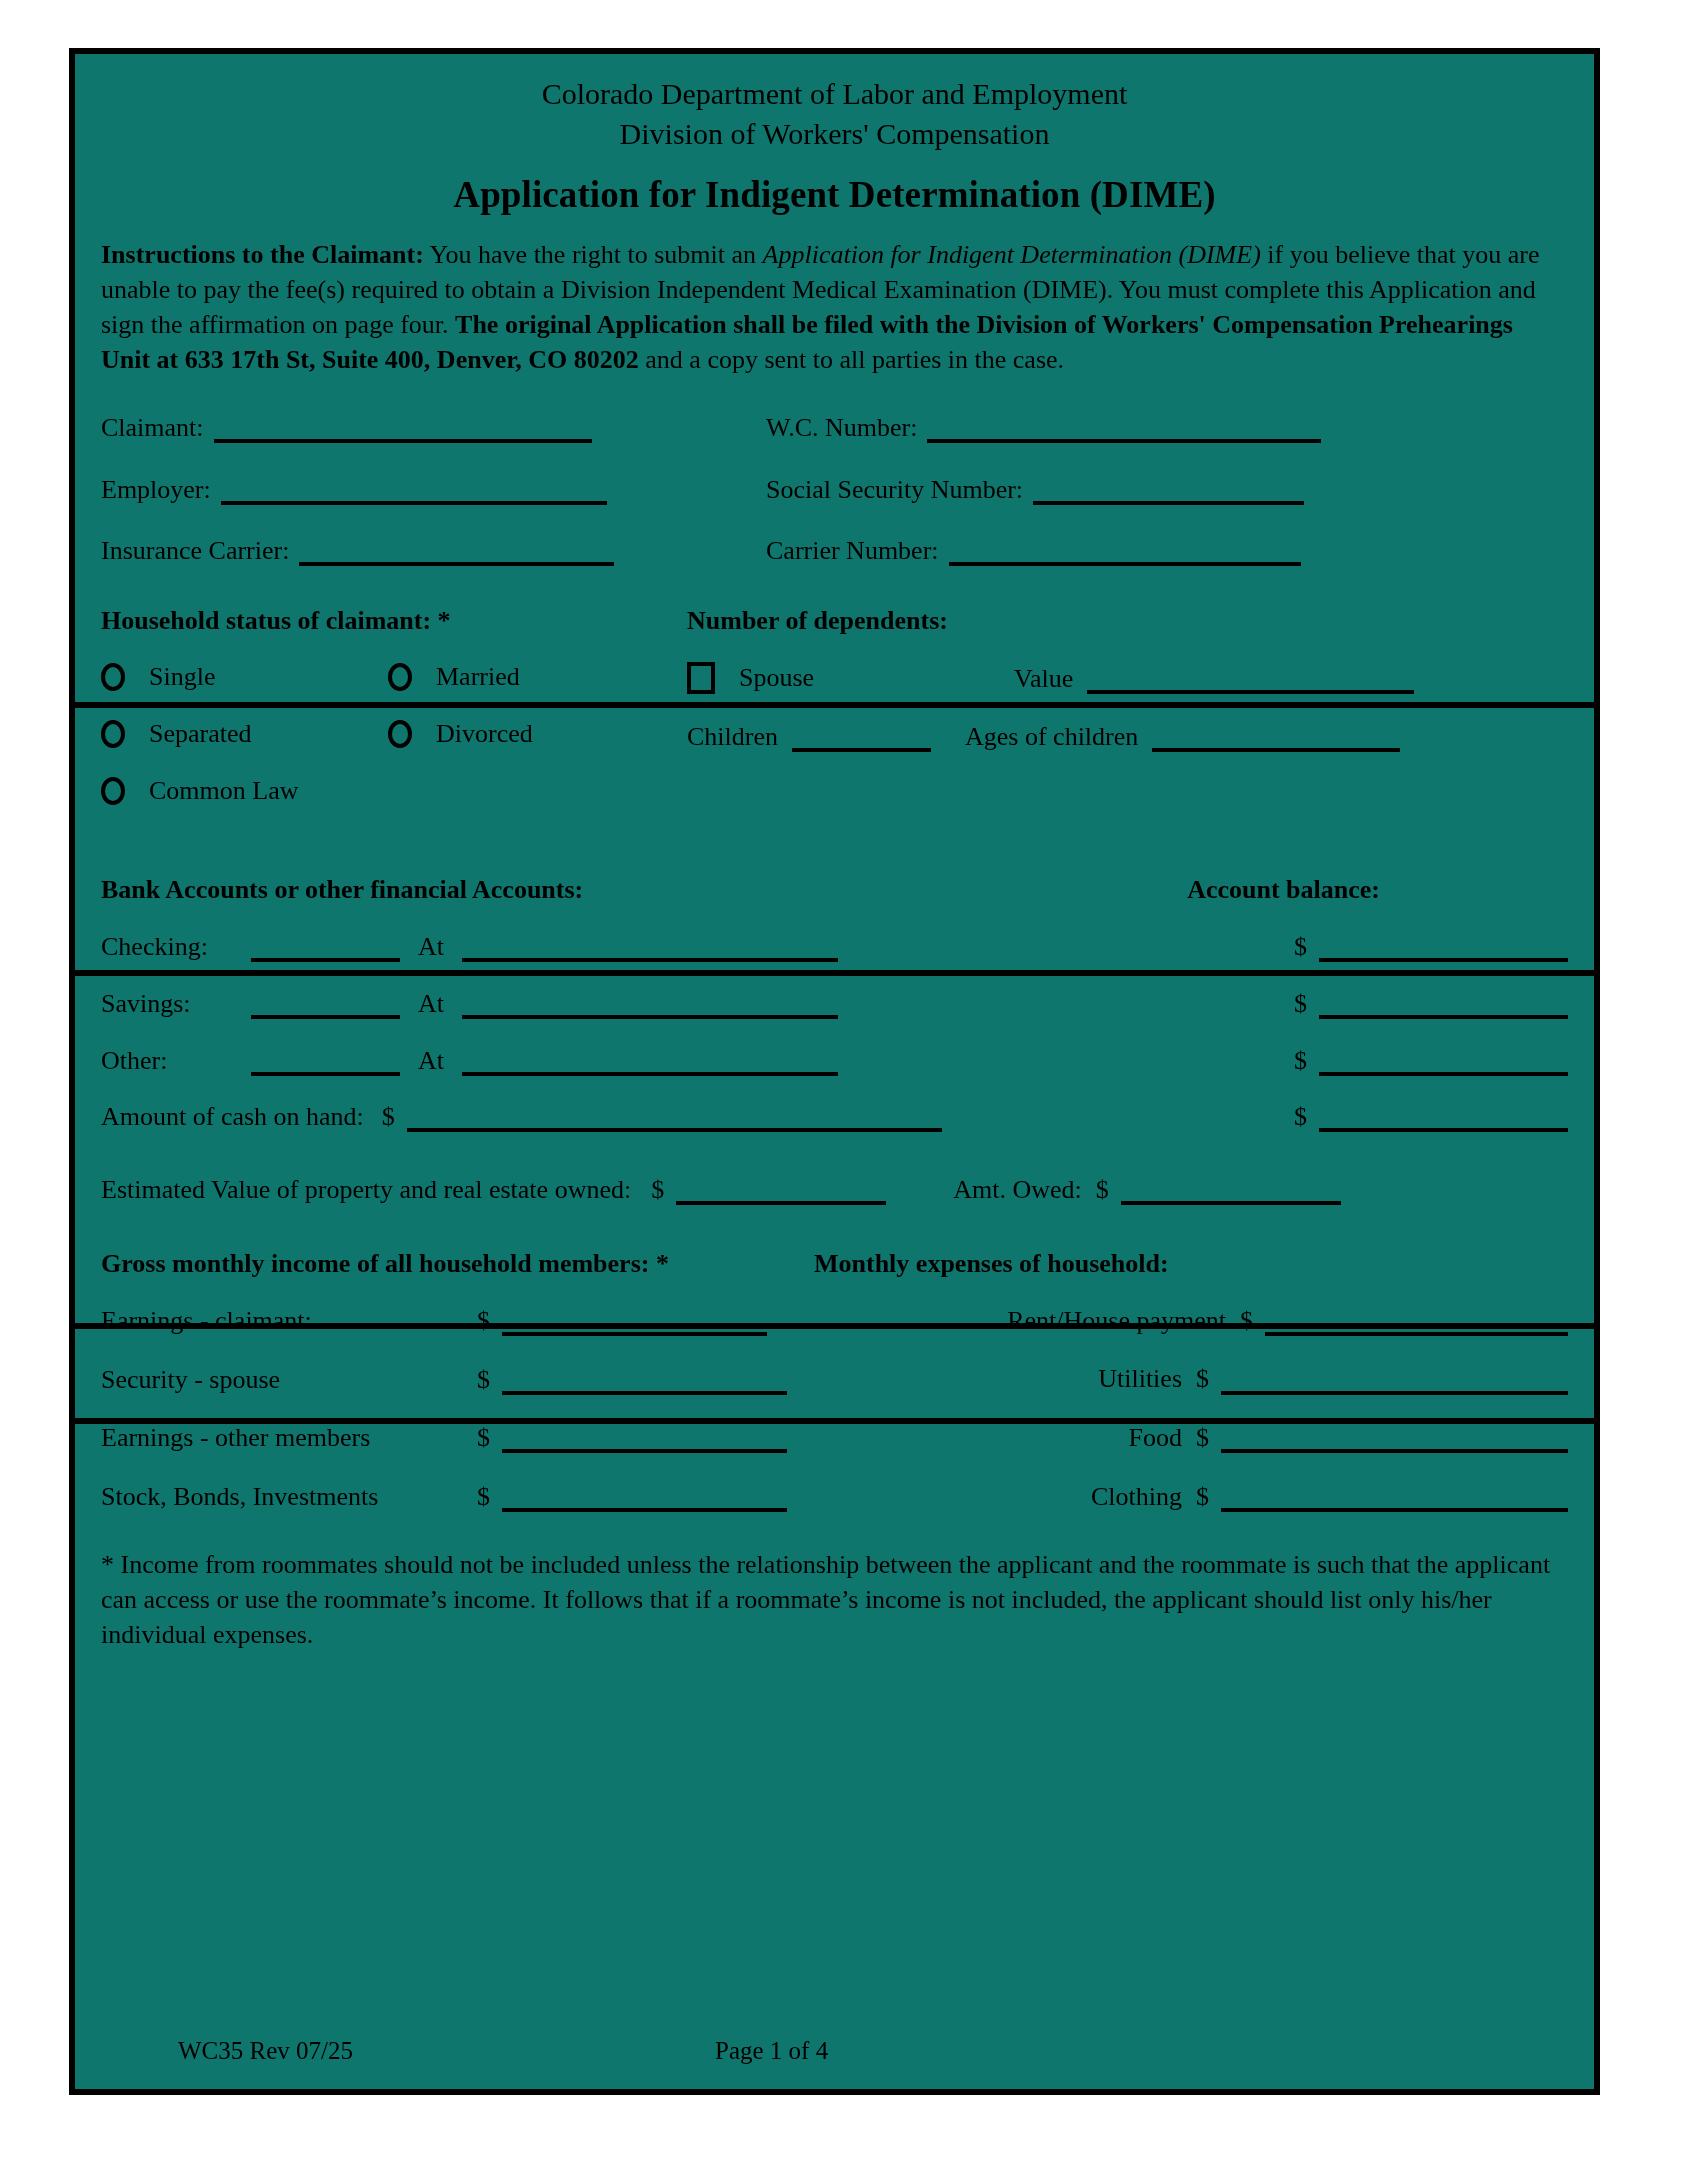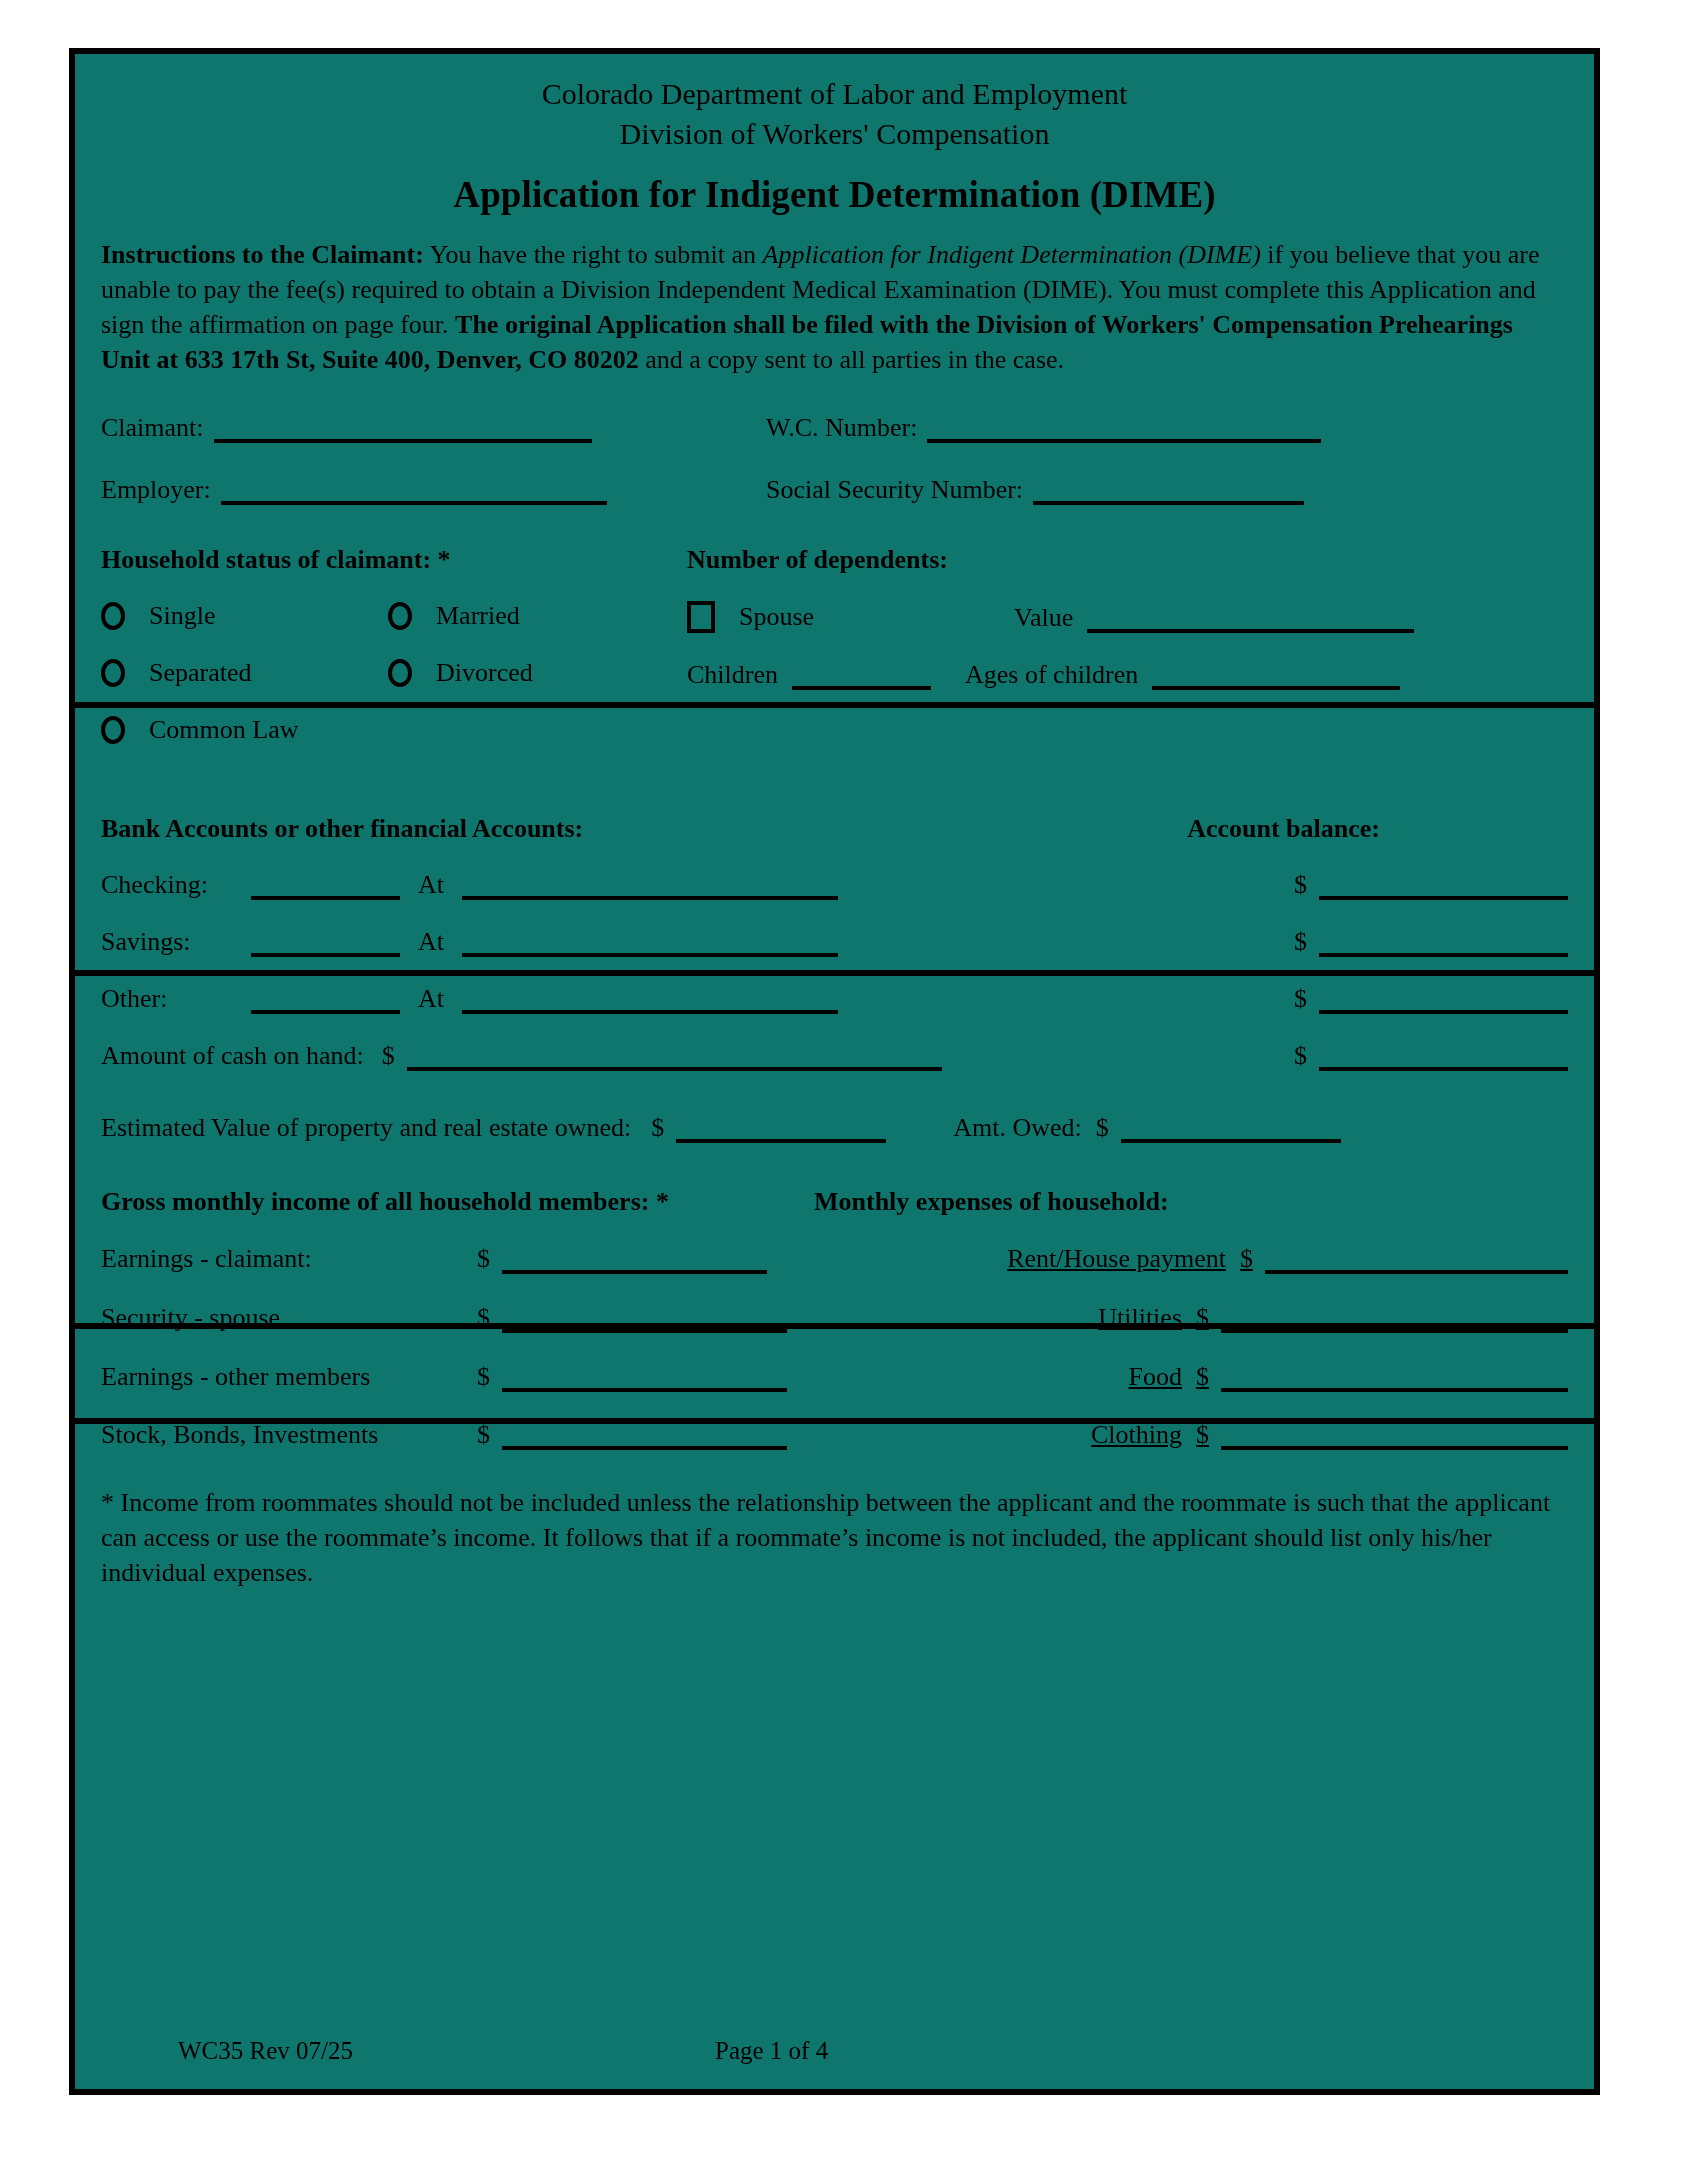--- a/index.html
+++ b/index.html
@@ -140,21 +140,21 @@
   
   .income {
     margin: 22px 26px 0 26px;
     font-size: 26px;
   }
   .inc-head { display: flex; font-weight: bold; margin-bottom: 26px; }
   .inc-head .ih1 { width: 713px; }
   .inc-row { display: flex; align-items: flex-end; margin-bottom: 28px; }
   .inc-left { width: 713px; display: flex; align-items: flex-end; }
   .inc-left .i-lbl { width: 376px; }
-  .inc-right { flex: 1; display: flex; align-items: flex-end; justify-content: flex-end; text-decoration: underline; }
+  .inc-right { flex: 1; display: flex; align-items: center; justify-content: flex-end; }
   .inc-right .e-lbl { text-align: right; margin-right: 14px; }
   .dollar { margin-right: 12px; }
 
   
   .footnote {
     margin: 36px 26px 0 26px;
     font-size: 26px;
     line-height: 1.345;
   }
 
@@ -195,20 +195,30 @@
         </div>
       </div>
       <div class="row">
         <div class="col-l">
           <span class="lbl">Employer:</span>
           <span class="line" style="width:386px"></span>
         </div>
         <div class="col-r">
           <span class="lbl">Social Security Number:</span>
           <span class="line" style="width:271px"></span>
+        </div>
+      </div>
+      <div class="row">
+        <div class="col-l">
+          <span class="lbl">Insurance Carrier:</span>
+          <span class="line" style="width:315px"></span>
+        </div>
+        <div class="col-r">
+          <span class="lbl">Carrier Number:</span>
+          <span class="line" style="width:352px"></span>
         </div>
       </div>
     </div>
 
     <div class="hr" style="top:648px"></div>
 
     <div class="household" style="margin-top:40px">
       <div class="hh-head">
         <div class="h1">Household status of claimant: *</div>
         <div>Number of dependents:</div>

